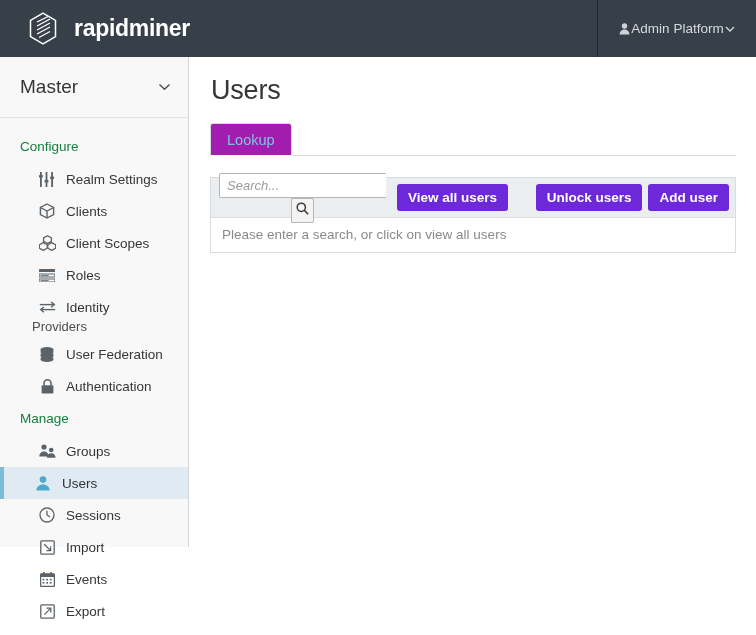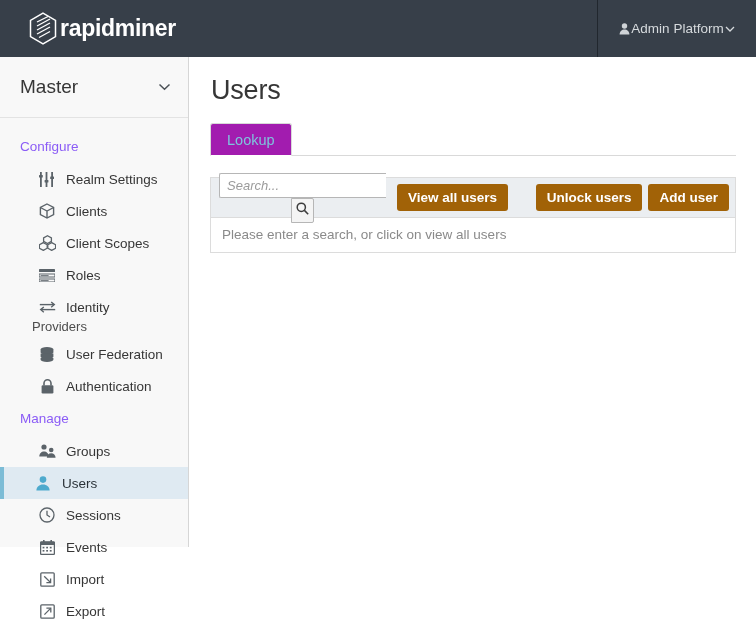--- a/index.html
+++ b/index.html
@@ -11,21 +11,21 @@
   }
 
   
   .header {
     position: absolute; top: 0; left: 0;
     width: 756px; height: 57px;
     background: #373f49;
     display: flex; align-items: center;
   }
   .brand {
-    display: flex; align-items: center; gap: 2px;
+    display: flex; align-items: center; gap: 16px;
     margin-left: 28px;
   }
   .brand-logo { width: 30px; height: 33px; display: block; }
   .brand-name {
     color: #ffffff; font-size: 23px; letter-spacing: -0.3px;
     font-weight: 600;
   }
   .header-right {
     position: absolute; right: 0; top: 0;
     height: 57px; width: 159px;
@@ -49,21 +49,21 @@
     border-bottom: 1px solid #e3e3e3;
     display: flex; align-items: center; justify-content: space-between;
     padding: 0 17px 0 20px;
     cursor: pointer;
   }
   .realm-name { font-size: 19px; color: #363636; }
   .realm-caret { width: 13px; height: 8px; display: block; }
 
   .nav { padding-top: 12px; }
   .nav-section {
-    font-size: 13.5px; color: #8b5cf6;
+    font-size: 13.5px; color: #15803d;
     padding: 9px 0 9px 20px;
   }
   .nav-item {
     display: flex; align-items: center;
     height: 32px;
     padding-left: 34px;
     cursor: pointer;
     border-left: 4px solid transparent;
     position: relative;
     text-align: center;
@@ -150,21 +150,21 @@
   .search-btn {
     width: 23px; height: 25px;
     border: 1px solid #b6b6b6;
     border-radius: 0 2px 2px 0;
     background: #f4f4f4;
     display: flex; align-items: center; justify-content: center;
     cursor: pointer;
     padding: 0;
   }
   .btn {
-    background: #a16207;
+    background: #6d28d9;
     color: #ffffff;
     border: none; border-radius: 3px;
     font-family: "Liberation Sans", sans-serif;
     font-size: 13.5px; font-weight: bold;
     height: 27px;
     padding: 0 11px;
     cursor: pointer;
     white-space: nowrap;
   }
   .btn-viewall { margin-left: 11px; }
@@ -338,51 +338,51 @@
         <svg width="16" height="16" viewBox="0 0 16 16" fill="none" stroke="#5b6369" stroke-width="1.3">
           <circle cx="8" cy="8" r="7"></circle>
           <path d="M8 3.8 V8 L11 10"></path>
         </svg>
       </span>
       <span class="nav-label">Sessions</span>
     </div>
 
     <div class="nav-item">
       <span class="ico">
+        <svg width="15" height="15" viewBox="0 0 15 15" fill="none" stroke="#5b6369" stroke-width="1.3">
+          <rect x="0.8" y="0.8" width="13.4" height="13.4" rx="1"></rect>
+          <path d="M4.2 4.2 L10.4 10.4"></path>
+            <path d="M10.6 6.4 V10.6 H6.4"></path>
+        </svg>
+      </span>
+      <span class="nav-label">Import</span>
+    </div>
+
+    <div class="nav-item">
+      <span class="ico">
         <svg width="15" height="15" viewBox="0 0 15 15" fill="#5b6369">
           <rect x="0.6" y="1.8" width="13.8" height="12.6" rx="1" fill="none" stroke="#5b6369" stroke-width="1.3"></rect>
           <rect x="0.6" y="1.8" width="13.8" height="3.2"></rect>
           <rect x="3" y="0" width="1.6" height="3"></rect>
             <rect x="10.4" y="0" width="1.6" height="3"></rect>
           <rect x="2.6" y="6.8" width="1.8" height="1.6"></rect>
             <rect x="6.2" y="6.8" width="1.8" height="1.6"></rect>
             <rect x="9.8" y="6.8" width="1.8" height="1.6"></rect>
           <rect x="2.6" y="10" width="1.8" height="1.6"></rect>
             <rect x="6.2" y="10" width="1.8" height="1.6"></rect>
             <rect x="9.8" y="10" width="1.8" height="1.6"></rect>
         </svg>
       </span>
       <span class="nav-label">Events</span>
     </div>
 
     <div class="nav-item">
       <span class="ico">
         <svg width="15" height="15" viewBox="0 0 15 15" fill="none" stroke="#5b6369" stroke-width="1.3">
           <rect x="0.8" y="0.8" width="13.4" height="13.4" rx="1"></rect>
-          <path d="M4.2 4.2 L10.4 10.4"></path>
-            <path d="M10.6 6.4 V10.6 H6.4"></path>
-        </svg>
-      </span>
-      <span class="nav-label">Import</span>
-    </div>
-
-    <div class="nav-item">
-      <span class="ico">
-        <svg width="15" height="15" viewBox="0 0 15 15" fill="none" stroke="#5b6369" stroke-width="1.3">
-          <rect x="0.8" y="0.8" width="13.4" height="13.4" rx="1"></rect>
           <path d="M4.4 10.6 L10.6 4.4"></path>
             <path d="M6.4 4.2 H10.8 V8.6"></path>
         </svg>
       </span>
       <span class="nav-label">Export</span>
     </div>
 
   </div>
 </div>
 

